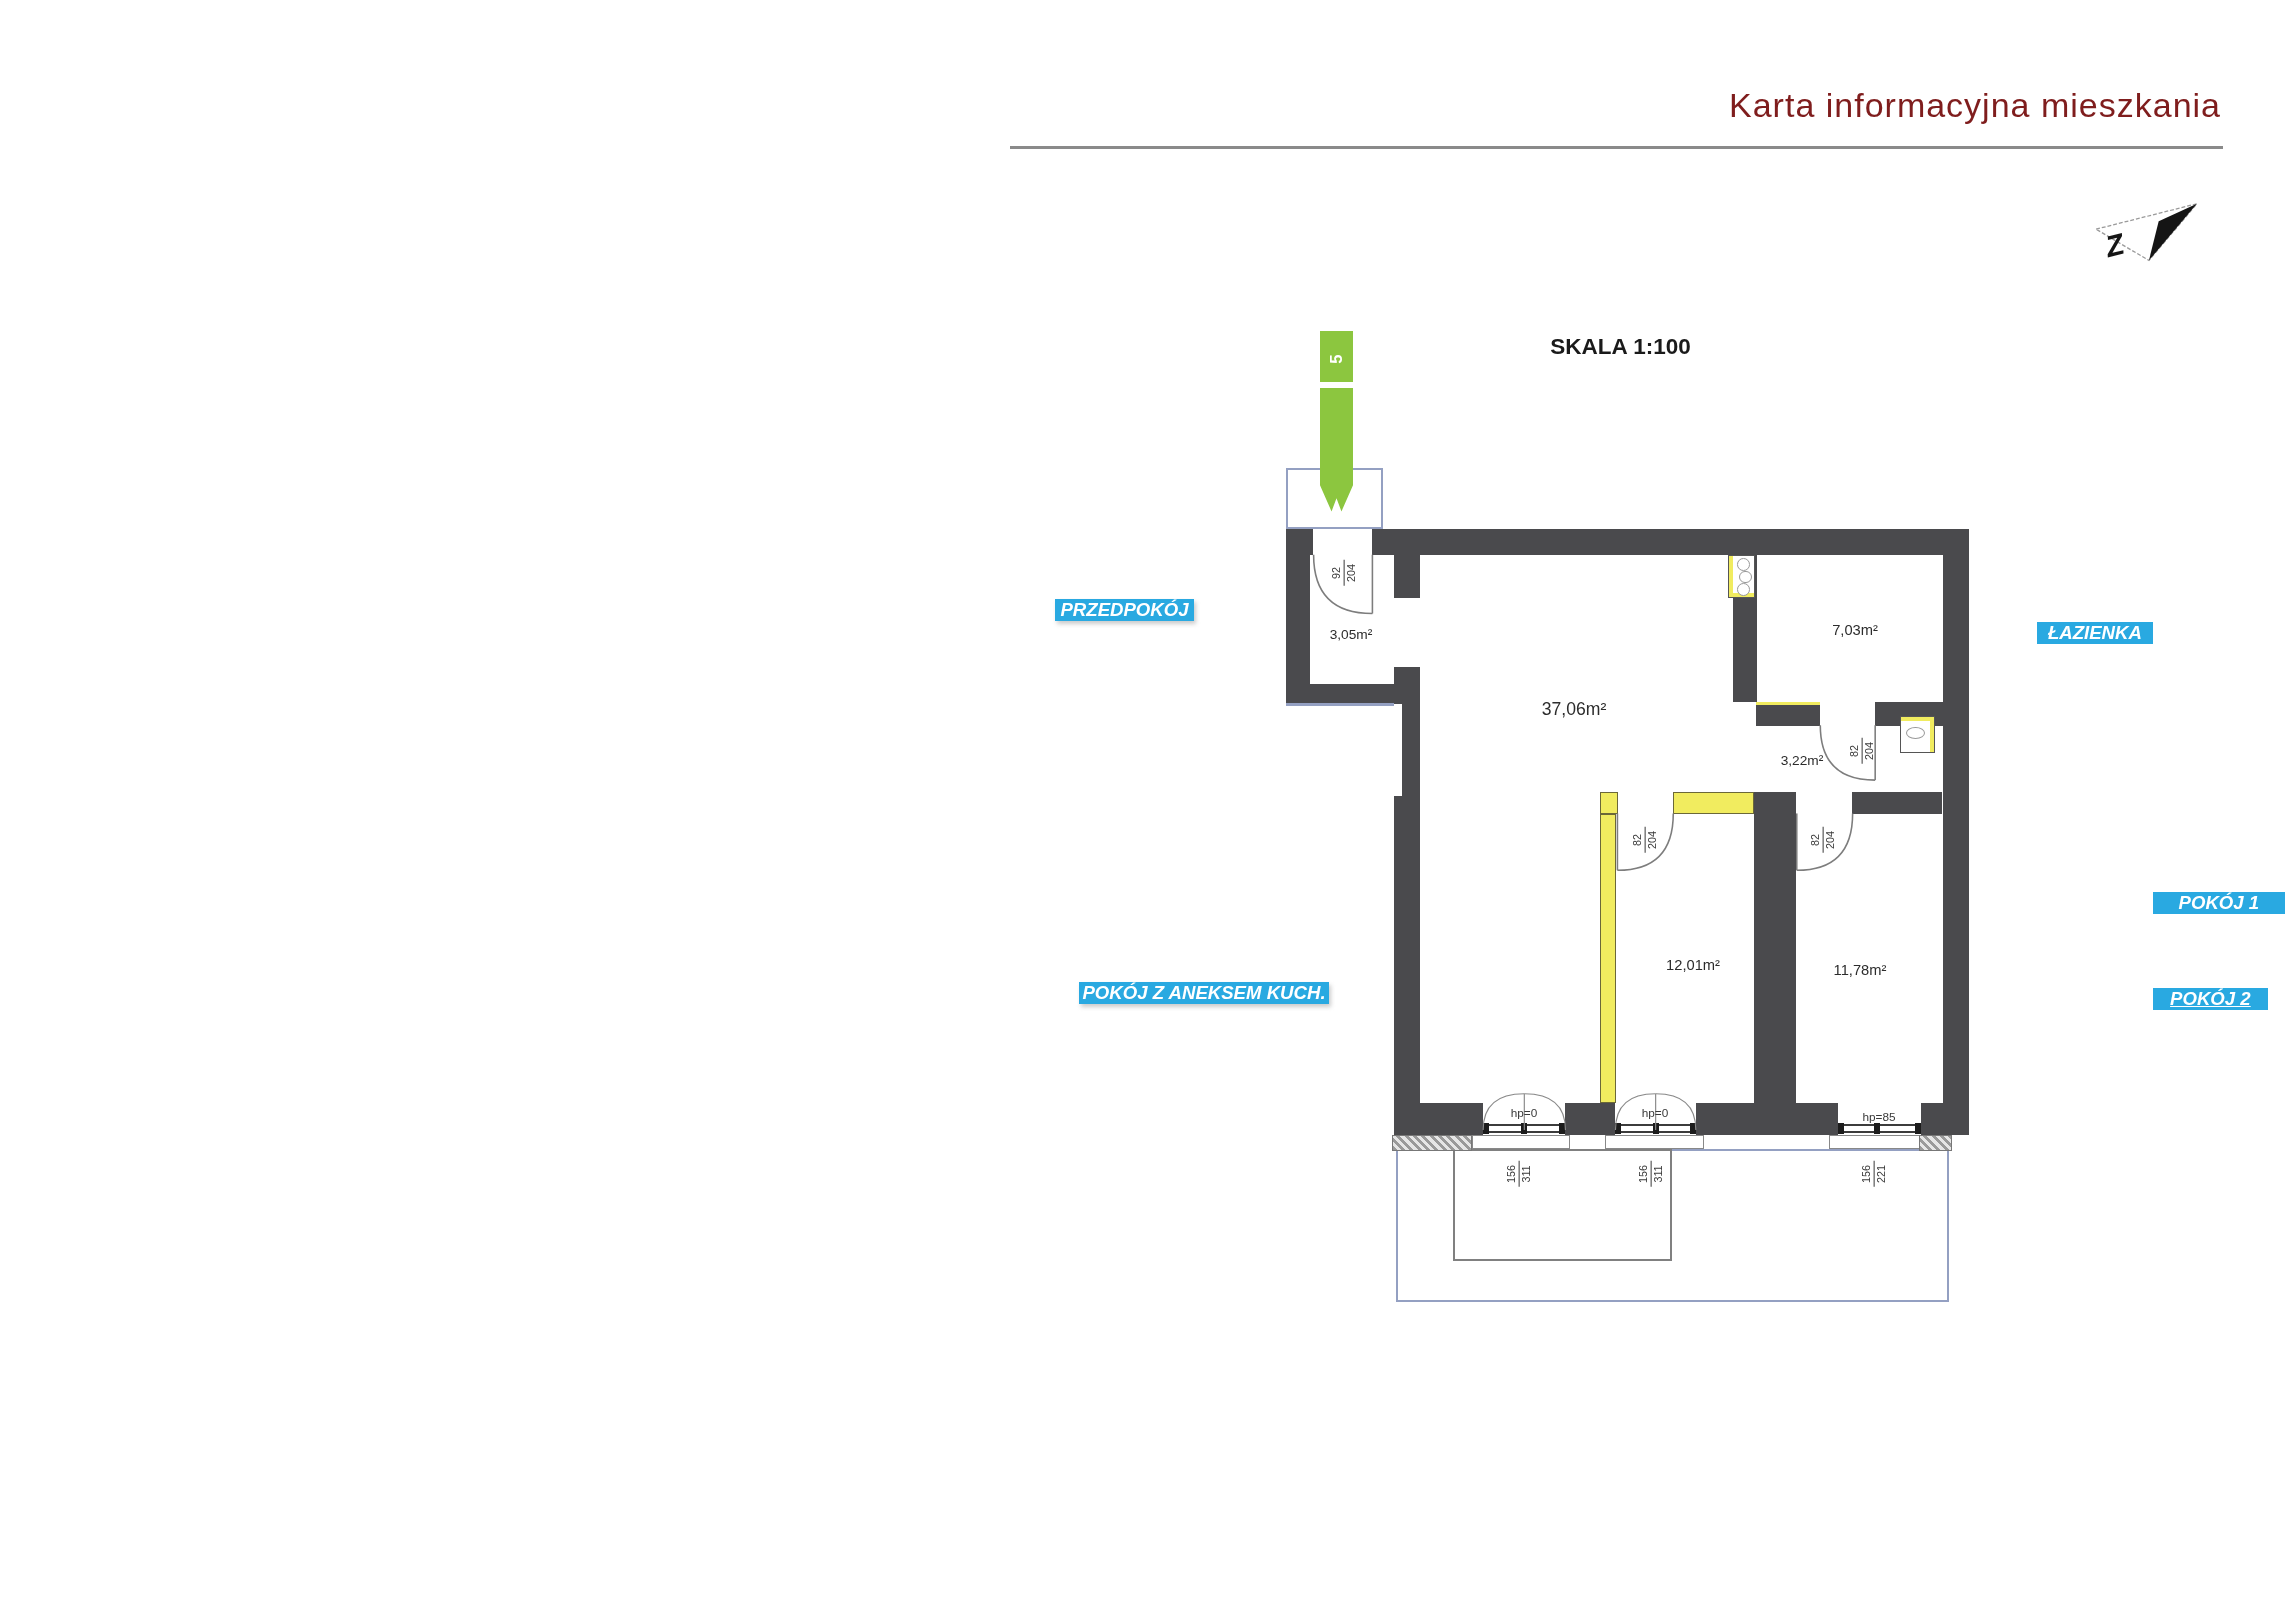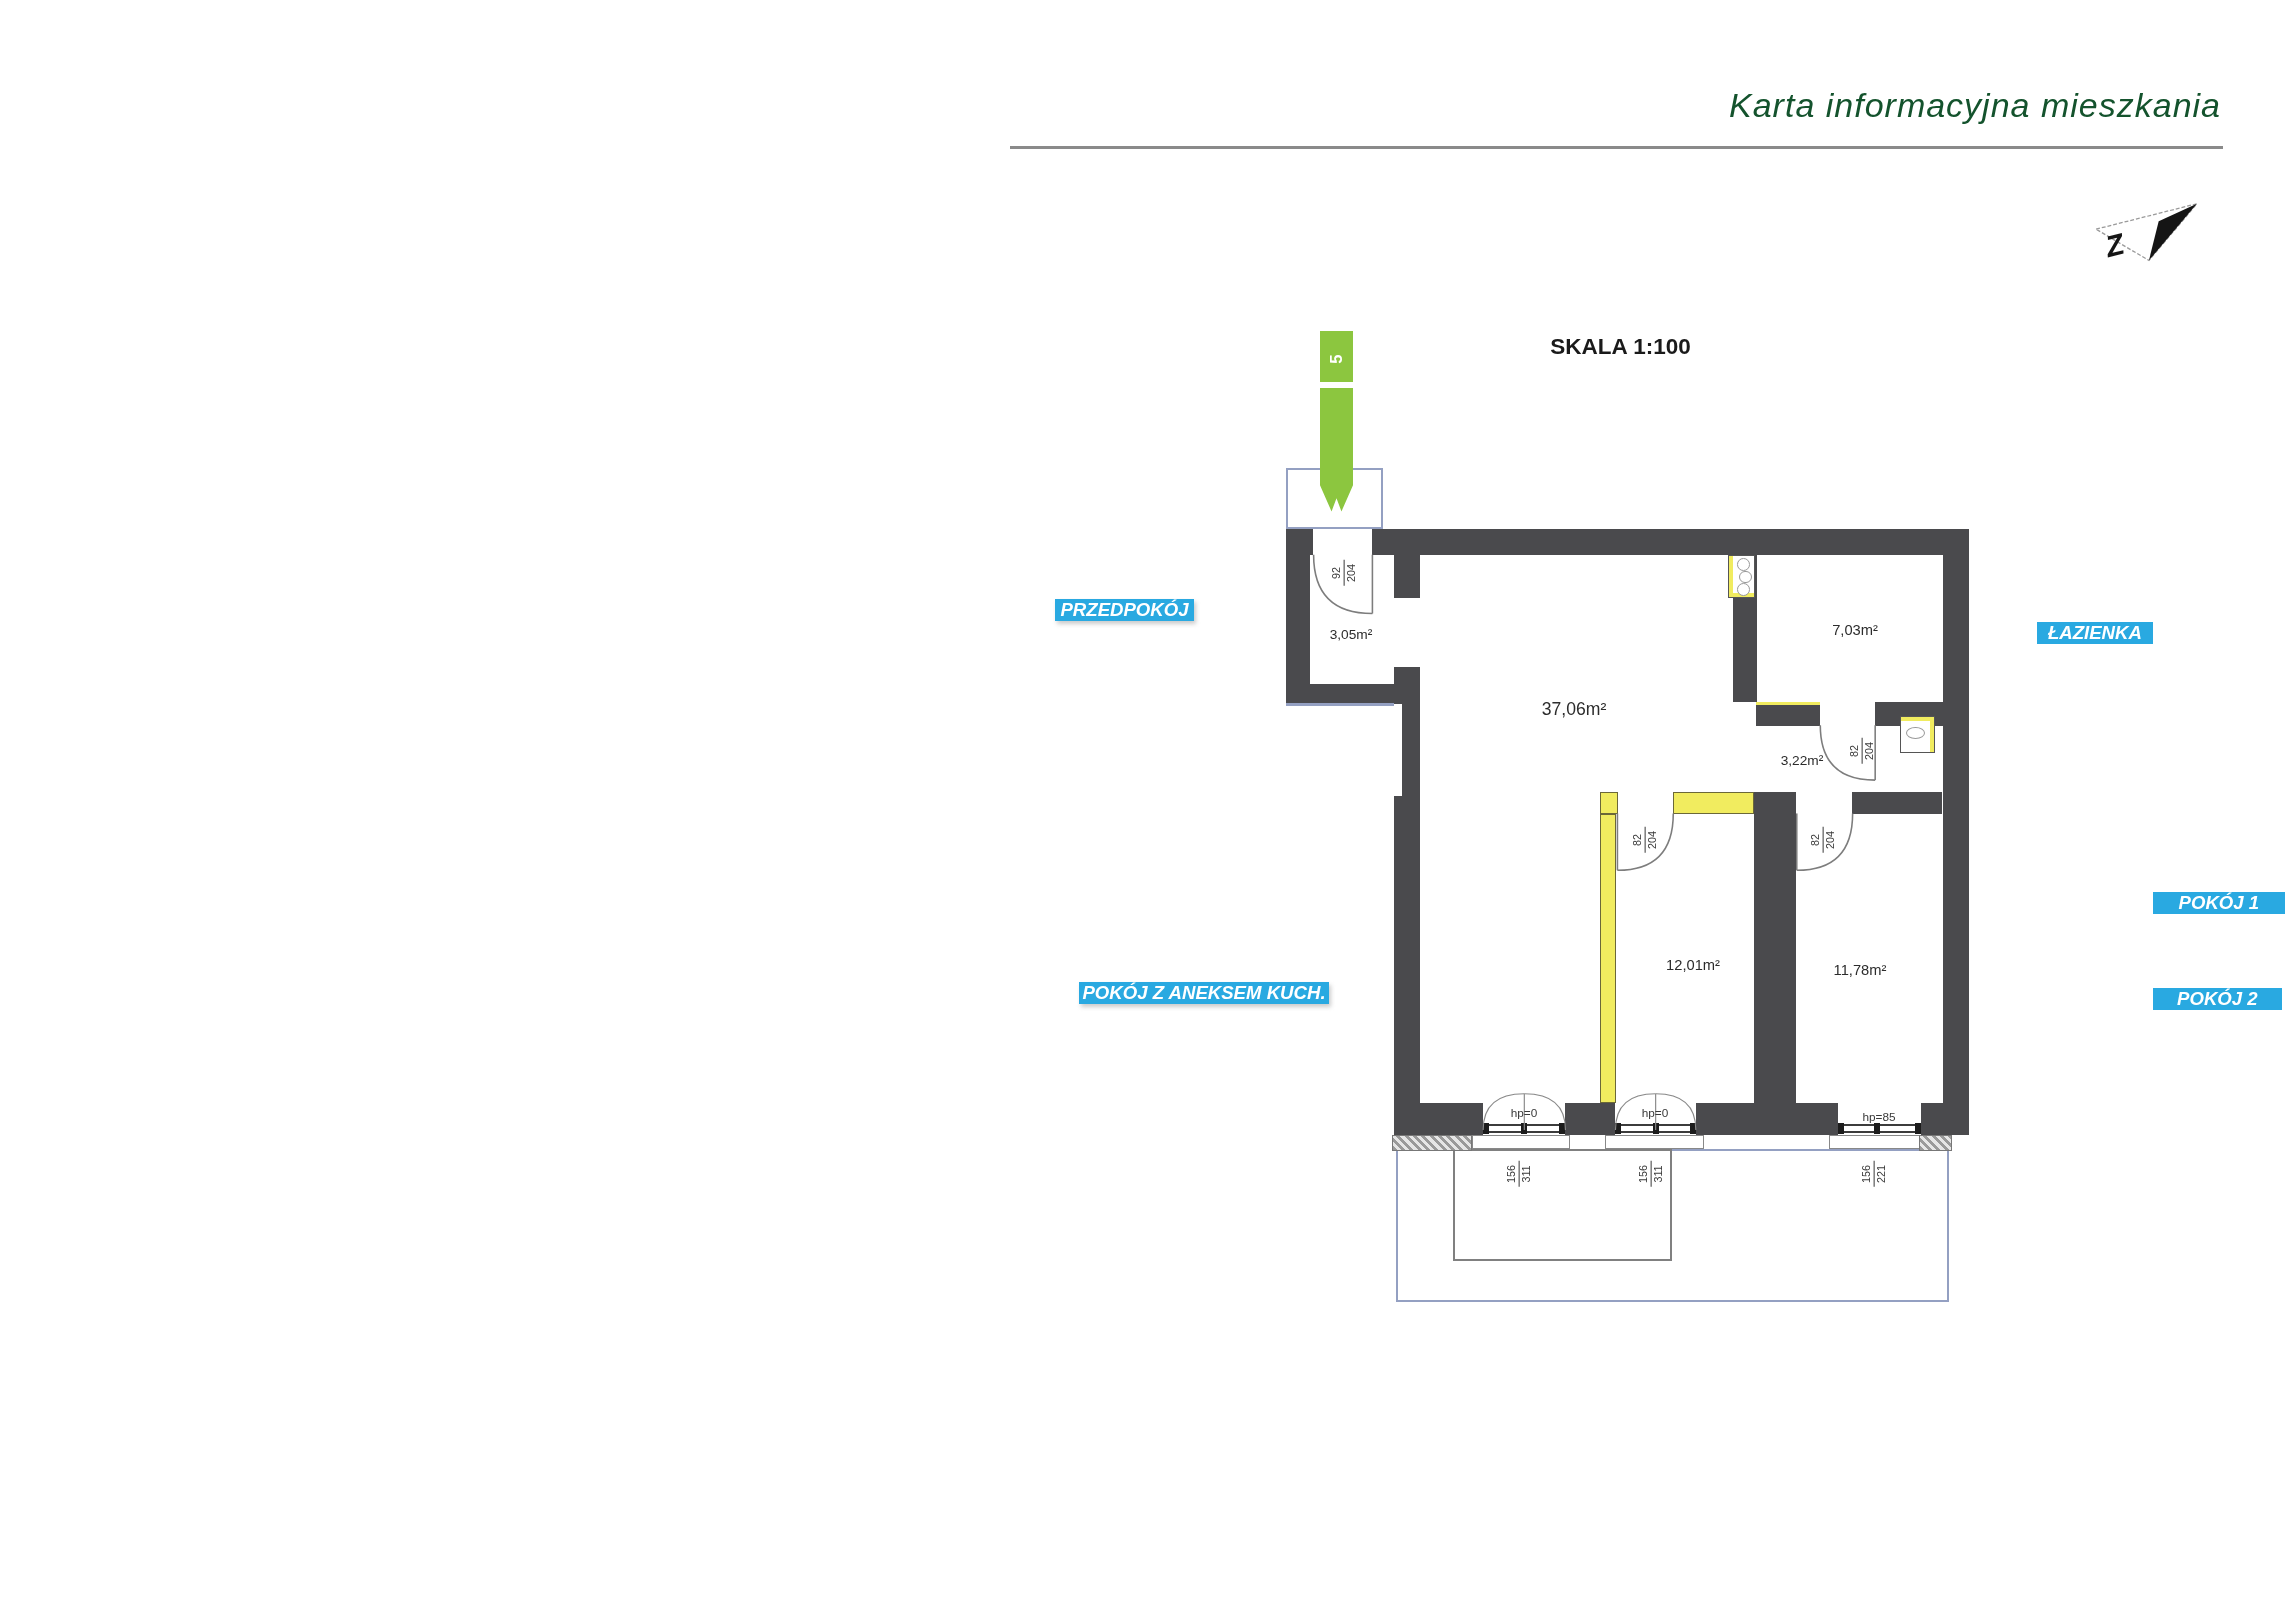--- a/index.html
+++ b/index.html
@@ -1,20 +1,20 @@
 <!DOCTYPE html>
 <html><head>
 <meta charset="utf-8">
 <style>
   html,body{margin:0;padding:0;background:#fff;}
   .canvas{position:relative;width:2294px;height:1621px;background:#fff;overflow:hidden;
           font-family:"Liberation Sans",sans-serif;}
   
-  .title{position:absolute;right:73px;top:86px;font-size:34px;color:#14532d;
-         letter-spacing:1px;font-weight:400;font-style:italic;}
+  .title{position:absolute;right:73px;top:86px;font-size:34px;color:#7f1d1d;
+         letter-spacing:1px;font-weight:400;}
   .rule{position:absolute;left:1010px;top:146px;width:1213px;height:2.9px;background:#8a8a8a;}
   .scale{position:absolute;left:1537px;top:334px;width:167px;text-align:center;
          font-size:22.5px;font-weight:700;color:#1a1a1a;}
   
   .north{position:absolute;left:2086px;top:192px;width:118px;height:90px;}
   
   .entry-arrow{position:absolute;left:1320px;top:331px;width:33px;height:188px;background:#8cc63f;
     clip-path:polygon(0 0,100% 0,100% 82%,65% 96%,50% 89%,35% 96%,0 82%);z-index:30;}
   .entry-arrow .stripe{position:absolute;left:0;top:51px;width:100%;height:5.9px;background:#fff;}
   .entry-arrow .num{position:absolute;left:0;top:17.6px;width:100%;text-align:center;
@@ -231,17 +231,17 @@
 
   <div class="callout" style="left:1988px;top:887px;height:32px;">
     <div class="shaft-l" style="width:130px;"></div>
     <div class="gap"></div>
     <div class="lbl" style="width:132px;">POKÓJ 1</div>
   </div>
 
   <div class="callout" style="left:1903px;top:983px;height:32px;">
     <div class="shaft-l" style="width:215px;"></div>
     <div class="gap"></div>
-    <div class="lbl" style="width:129px;">POKÓJ 2</div>
+    <div class="lbl" style="width:115px;text-decoration:underline;">POKÓJ 2</div>
   </div>
 
 </div>
 
 
 </body></html>

